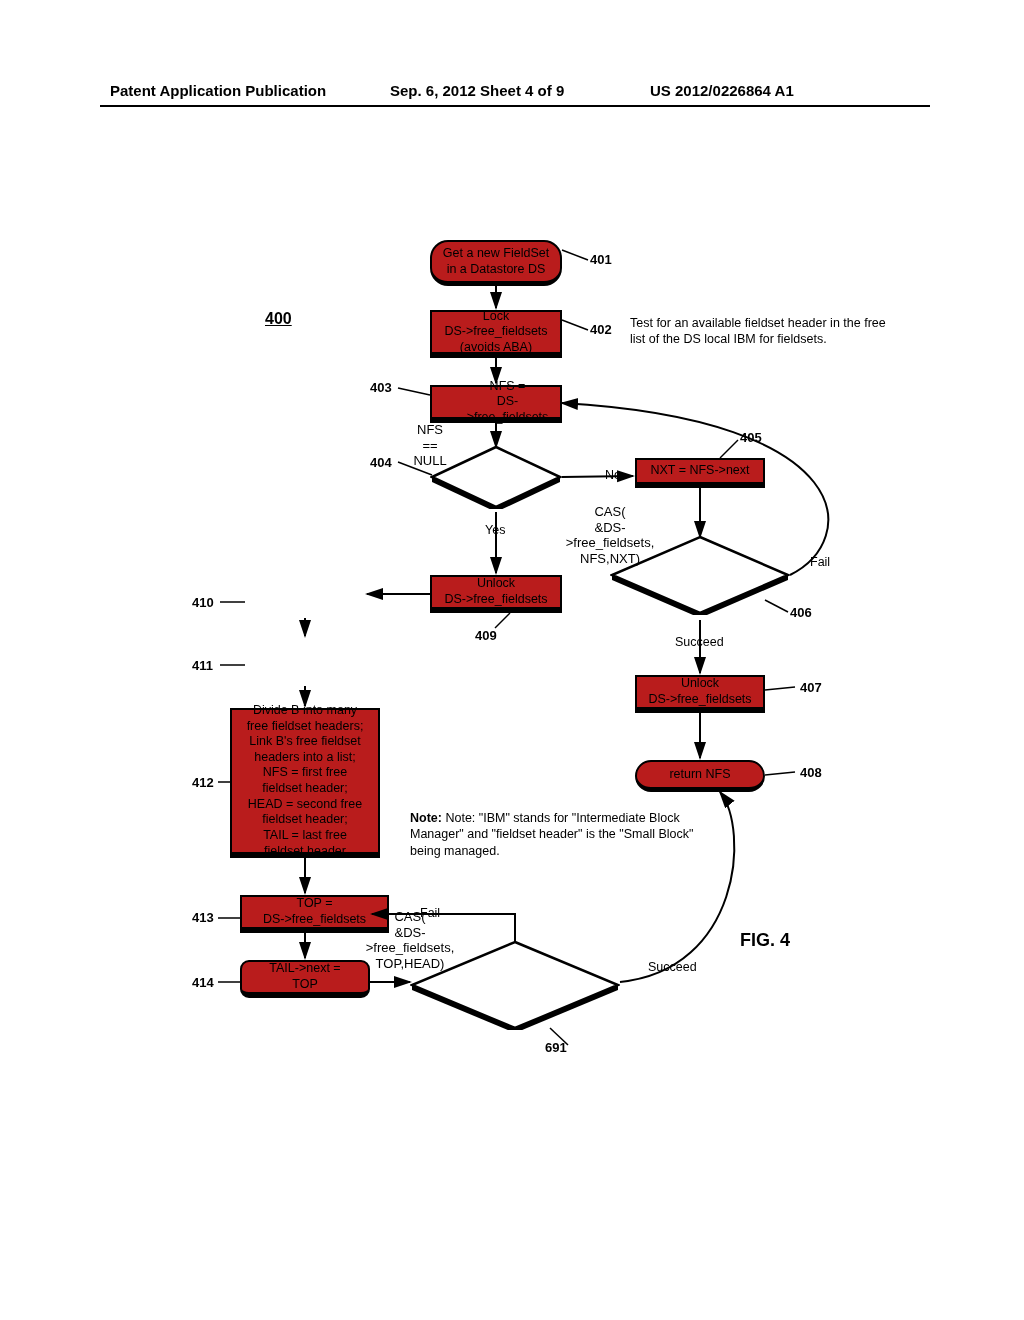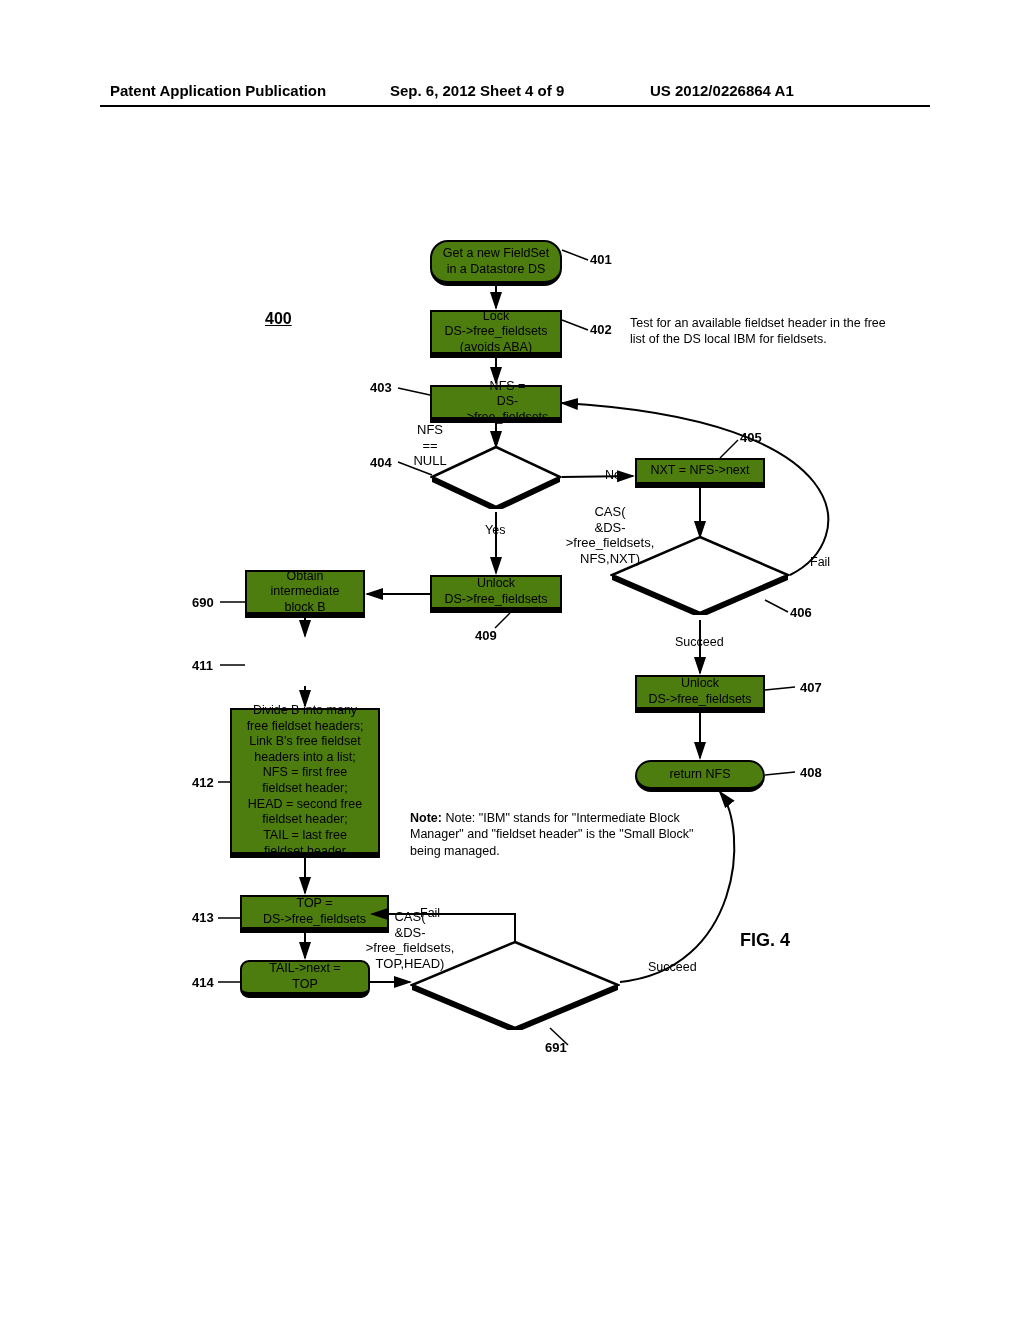--- a/index.html
+++ b/index.html
@@ -28,21 +28,21 @@
     position: absolute;
     top: 230px;
     left: 100px;
     width: 840px;
     height: 960px;
   }
 
   .box {
     position: absolute;
     border: 2.5px solid #000;
-    background: #4d7c0f;
+    background: #b91c1c;
     display: flex;
     align-items: center;
     justify-content: center;
     text-align: center;
     font-size: 12.5px;
     line-height: 1.25;
     padding: 4px 6px;
     border-bottom-width: 6px;
   }
   .terminator {
@@ -155,24 +155,21 @@
 DS-&gt;free_fieldsets</div>
   <div class="ref-num" style="left:700px; top:450px;">407</div>
 
   <div class="box terminator" style="left:535px; top:530px; width:130px; height:32px;">return NFS</div>
   <div class="ref-num" style="left:700px; top:535px;">408</div>
 
   <div class="box" style="left: 330px; top: 345px; width: 132px; height: 38px; white-space: pre-line;">Unlock
 DS-&gt;free_fieldsets</div>
   <div class="ref-num" style="left:375px; top:398px;">409</div>
 
-  <div class="box" style="left: 145px; top: 340px; width: 120px; height: 48px; white-space: pre-line;">Obtain
-intermediate
-block B</div>
-  <div class="ref-num" style="left:92px; top:365px;">690</div>
+  <div class="ref-num" style="left:92px; top:365px;">410</div>
 
   <div class="ref-num" style="left:92px; top:428px;">411</div>
 
   <div class="box" style="left: 130px; top: 478px; width: 150px; height: 150px; white-space: pre-line;">Divide B into many
 free fieldset headers;
 Link B's free fieldset
 headers into a list;
 NFS = first free
 fieldset header;
 HEAD = second free

